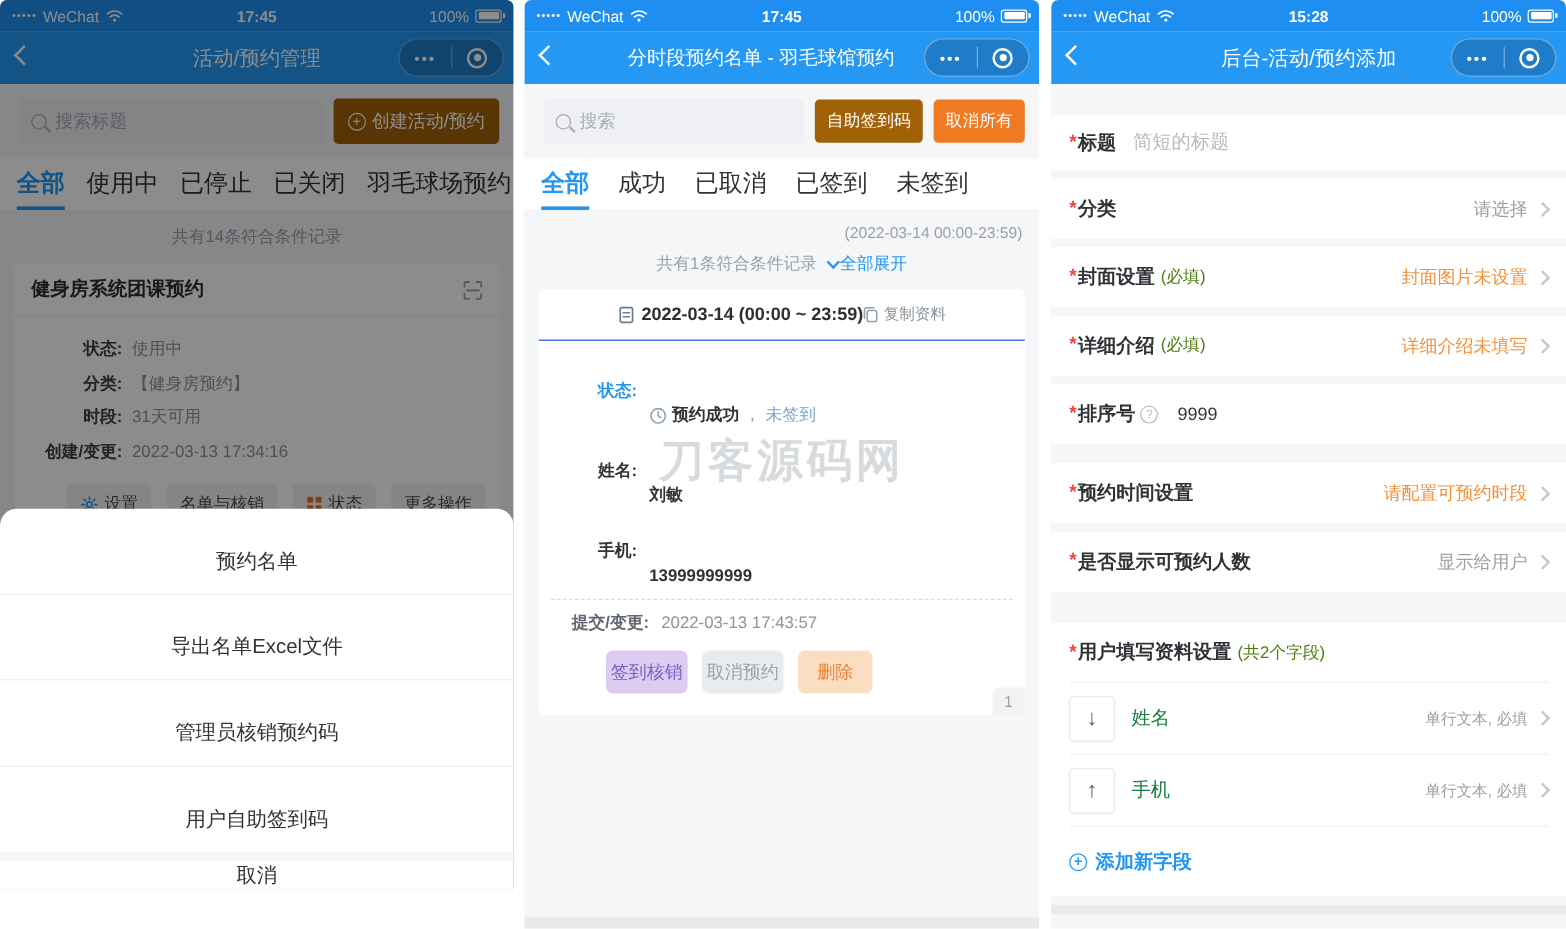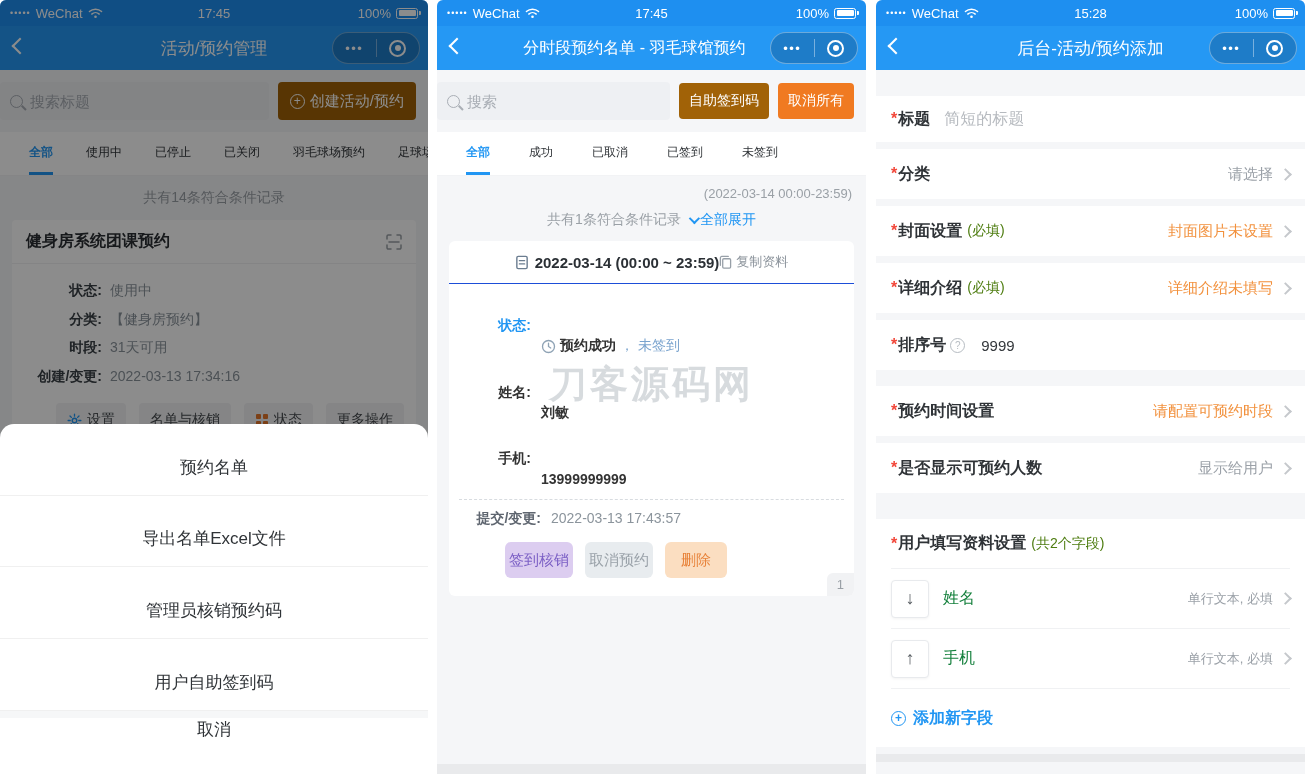--- a/index.html
+++ b/index.html
@@ -10,55 +10,55 @@
   }
   .phone { position:relative; overflow:hidden; background:#f5f6f8; height:774px; border-radius:6px 6px 0 0; }
   .phone-left  { width:428px; height:741px; margin-right:9px; }
   .phone-mid   { width:429px; margin-right:10px; }
   .phone-right { width:429px; }
 
   
   .statusbar { height:26px; background:#1e8ff0; color:#fff; display:flex; align-items:center; justify-content:space-between; padding:0 10px; font-size:13px; }
   .sb-left, .sb-right { display:flex; align-items:center; gap:5px; }
   .sb-dots { font-size:9px; letter-spacing:1px; }
-  .sb-time { position:absolute; left:50%; transform:translateX(-50%); font-weight:normal; }
+  .sb-time { position:absolute; left:50%; transform:translateX(-50%); font-weight:bold; }
   .statusbar { position:relative; }
   .battery { width:22px; height:11px; border:1px solid #fff; border-radius:2.5px; position:relative; padding:1.5px; }
   .battery::after { content:""; position:absolute; right:-3.5px; top:2.5px; width:2px; height:4px; background:#fff; border-radius:0 1px 1px 0; }
   .battery-fill { display:block; height:100%; width:100%; background:#fff; border-radius:1px; }
 
   
   .navbar { height:44px; background:#2598f4; color:#fff; position:relative; display:flex; align-items:center; }
   .back { position:absolute; left:14px; top:14px; width:12px; height:12px; border-left:2.5px solid #fff; border-top:2.5px solid #fff; transform:rotate(-45deg); cursor:pointer; }
   .nav-title { position:absolute; left:50%; transform:translateX(-50%); font-size:17px; white-space:nowrap; max-width:300px; overflow:hidden; }
   .phone-mid .nav-title { left:46%; font-size:16px; }
   .capsule { position:absolute; right:8px; top:6px; width:88px; height:32px; border-radius:16px; background:rgba(0,0,0,0.18); border:1px solid rgba(255,255,255,0.35); display:flex; align-items:center; }
   .capsule-more { flex:1; text-align:center; color:#fff; font-size:13px; letter-spacing:1.5px; cursor:pointer; }
   .capsule-div { width:1px; height:18px; background:rgba(255,255,255,0.4); }
   .capsule-circle { flex:1; display:flex; justify-content:center; cursor:pointer; }
   .capsule-circle i { width:17px; height:17px; border:2px solid #fff; border-radius:50%; position:relative; display:block; }
   .capsule-circle i::after { content:""; position:absolute; inset:3.5px; background:#fff; border-radius:50%; }
 
   
-  .search-row { display:flex; align-items:center; gap:9px; padding:12px 12px 0 0; }
+  .search-row { display:flex; align-items:center; gap:9px; padding:12px 12px 0 16px; }
   .search-box { flex:1; height:38px; background:#eef0f3; border-radius:4px; display:flex; align-items:center; padding:0 10px; gap:7px; }
   .search-box input { border:none; outline:none; background:transparent; font-size:15px; color:#333; width:100%; font-family:inherit; }
   .search-box input::placeholder { color:#a9aeb5; }
   .search-glyph { width:13px; height:13px; border:1.6px solid #a9aeb5; border-radius:50%; position:relative; flex:none; }
   .search-glyph::after { content:""; position:absolute; width:6px; height:1.6px; background:#a9aeb5; transform:rotate(45deg); right:-5px; bottom:-2px; }
   .btn { height:38px; border-radius:4px; color:#fff; font-size:15px; display:flex; align-items:center; justify-content:center; padding:0 12px; cursor:pointer; white-space:nowrap; gap:5px; }
   .btn-blue { background:#a16207; }
   .btn-orange { background:#f07a21; }
   .phone-mid .btn { height:36px; font-size:14px; padding:0 10px; }
   .plus-ring { width:15px; height:15px; border:1.3px solid currentColor; border-radius:50%; display:inline-flex; align-items:center; justify-content:center; font-size:12px; line-height:1; flex:none; }
   .plus-ring::before { content:"+"; }
 
   
   .tabs { background:#fff; height:44px; margin-top:12px; display:flex; align-items:stretch; padding:0 14px; overflow:hidden; white-space:nowrap; border-bottom:1px solid #f2f3f5; }
-  .tab { display:flex; align-items:center; font-size:12px; color:#2f3337; border-bottom:3px solid transparent; margin-right:18px; cursor:pointer; flex:none;margin-left:15px; }
+  .tab { display:flex; align-items:center; font-size:20px; color:#2f3337; border-bottom:3px solid transparent; margin-right:18px; cursor:pointer; flex:none; }
   .phone-mid .tab { margin-right:24px; }
   .tab.active { color:#2196f3; border-color:#2196f3; font-weight:bold; }
 
   .count-text { text-align:center; color:#9aa0a6; font-size:14px; padding:13px 0; }
 
   
   .card { margin:0 12px; background:#fff; border-radius:4px; }
   .card-head { display:flex; justify-content:space-between; align-items:center; padding:11px 14px; border-bottom:1px solid #f0f1f3; }
   .card-title { font-size:16px; font-weight:bold; color:#2b2f33; }
   .kv { display:flex; font-size:14px; margin:9px 0; line-height:1.4; }

